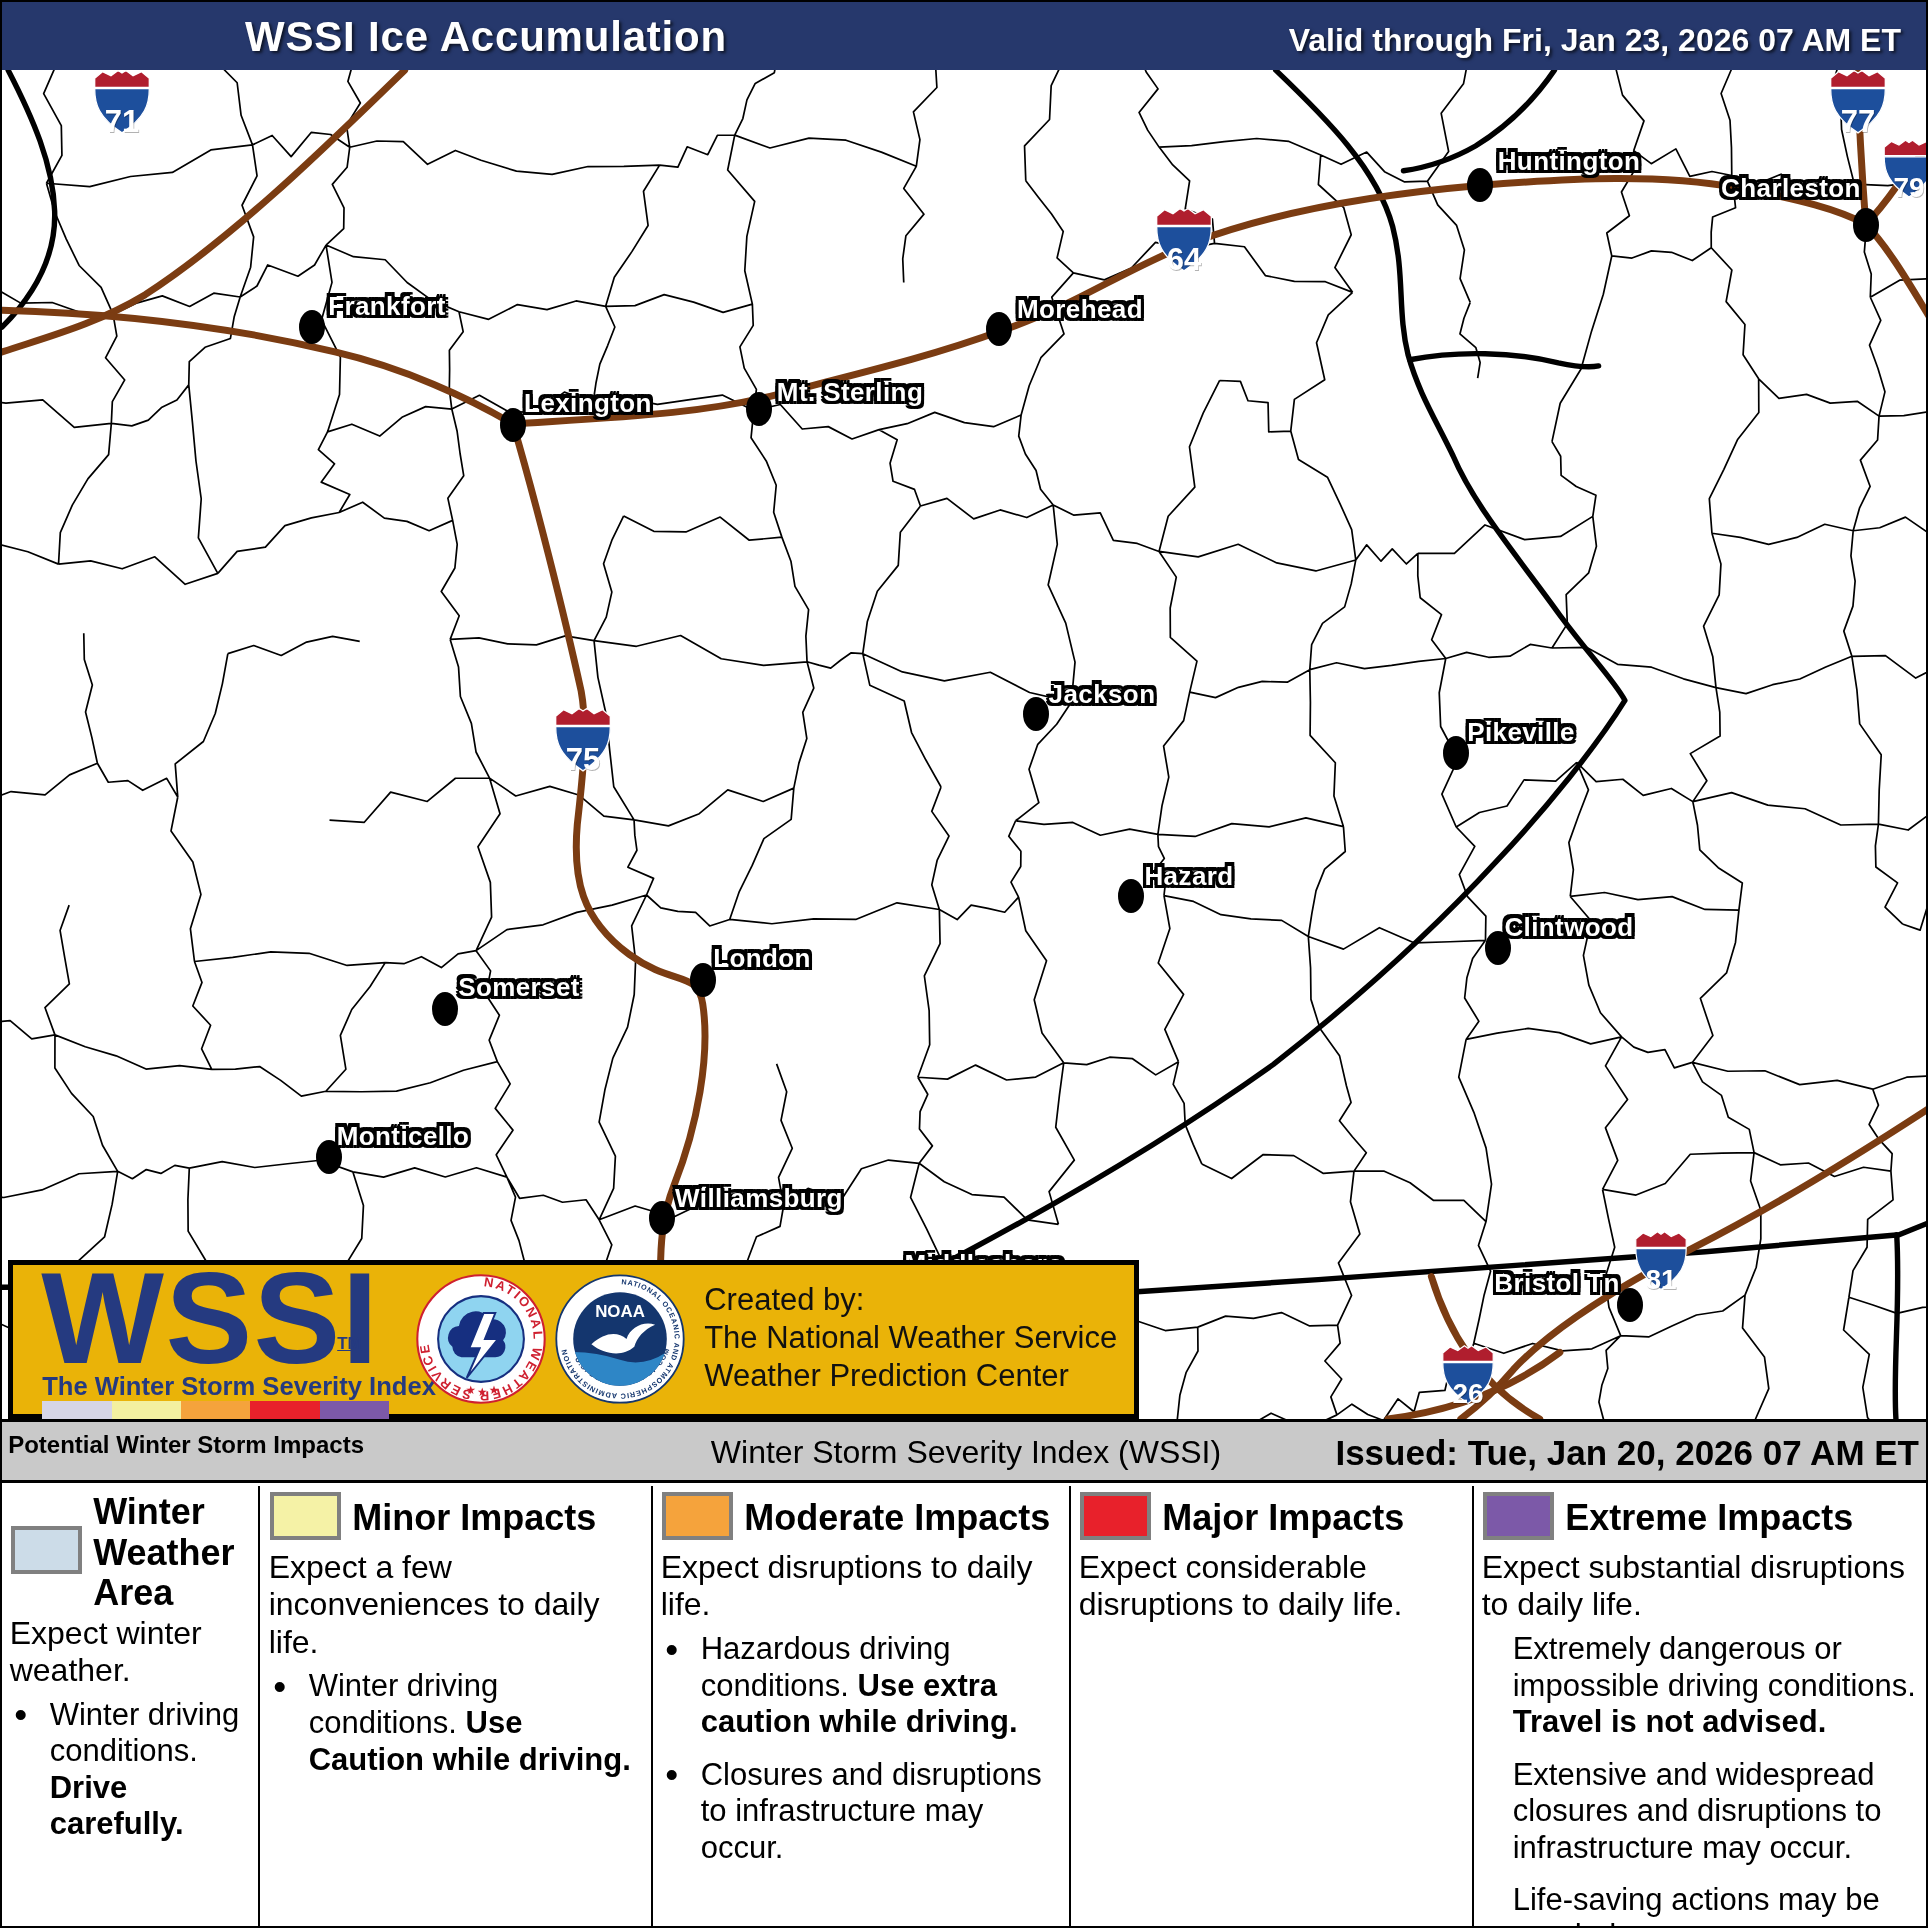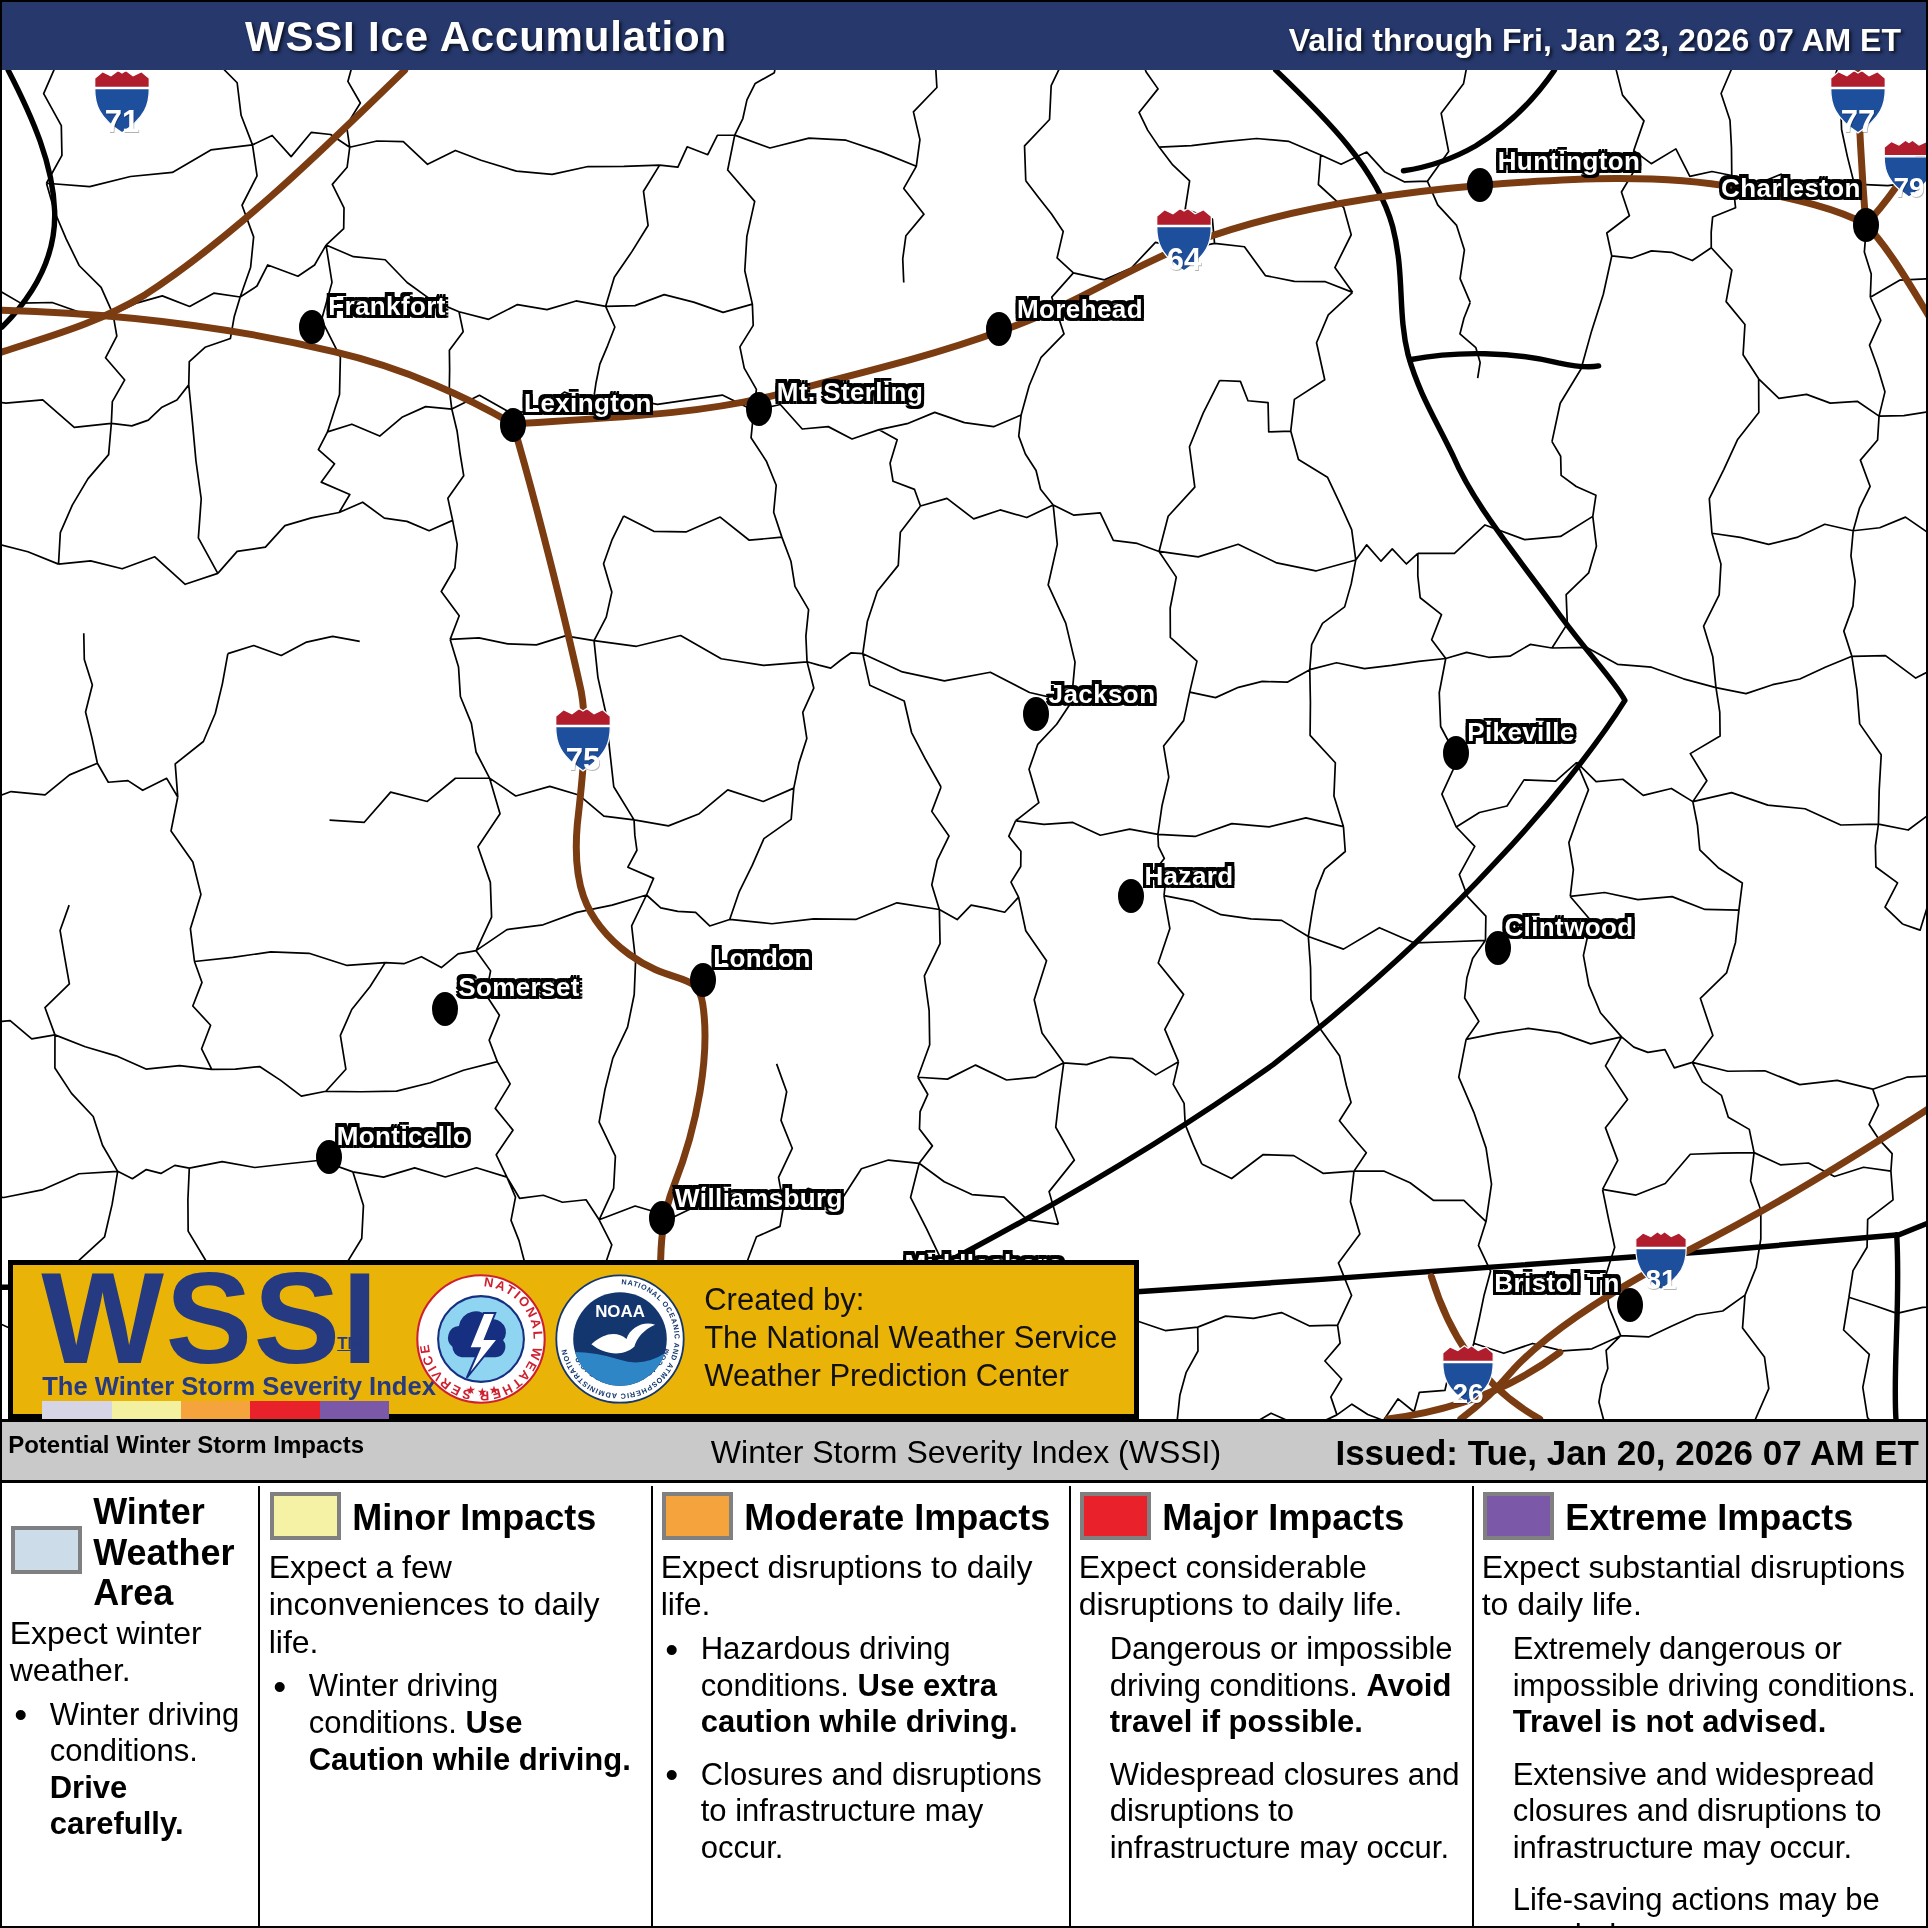--- a/index.html
+++ b/index.html
@@ -317,24 +317,20 @@
         <li><span>Closures and disruptions to infrastructure may occur.</span><b></b></li>
       </ul>
     </div>
 
     <div class="col" id="col4">
       <div class="colhead">
         <span class="swatch" style="background-color: rgb(232, 33, 43);"></span>
         <span class="coltitle">Major Impacts</span>
       </div>
       <div class="lead">Expect considerable disruptions to daily life.</div>
-      <ul class="items nobullets">
-        <li><span>Dangerous or impossible driving conditions. </span><b>Avoid travel if possible.</b></li>
-        <li><span>Widespread closures and disruptions to infrastructure may occur.</span><b></b></li>
-      </ul>
     </div>
 
     <div class="col" id="col5">
       <div class="colhead">
         <span class="swatch" style="background-color: rgb(124, 89, 168);"></span>
         <span class="coltitle">Extreme Impacts</span>
       </div>
       <div class="lead">Expect substantial disruptions to daily life.</div>
       <ul class="items nobullets">
         <li><span>Extremely dangerous or impossible driving conditions. </span><b>Travel is not advised.</b></li>

